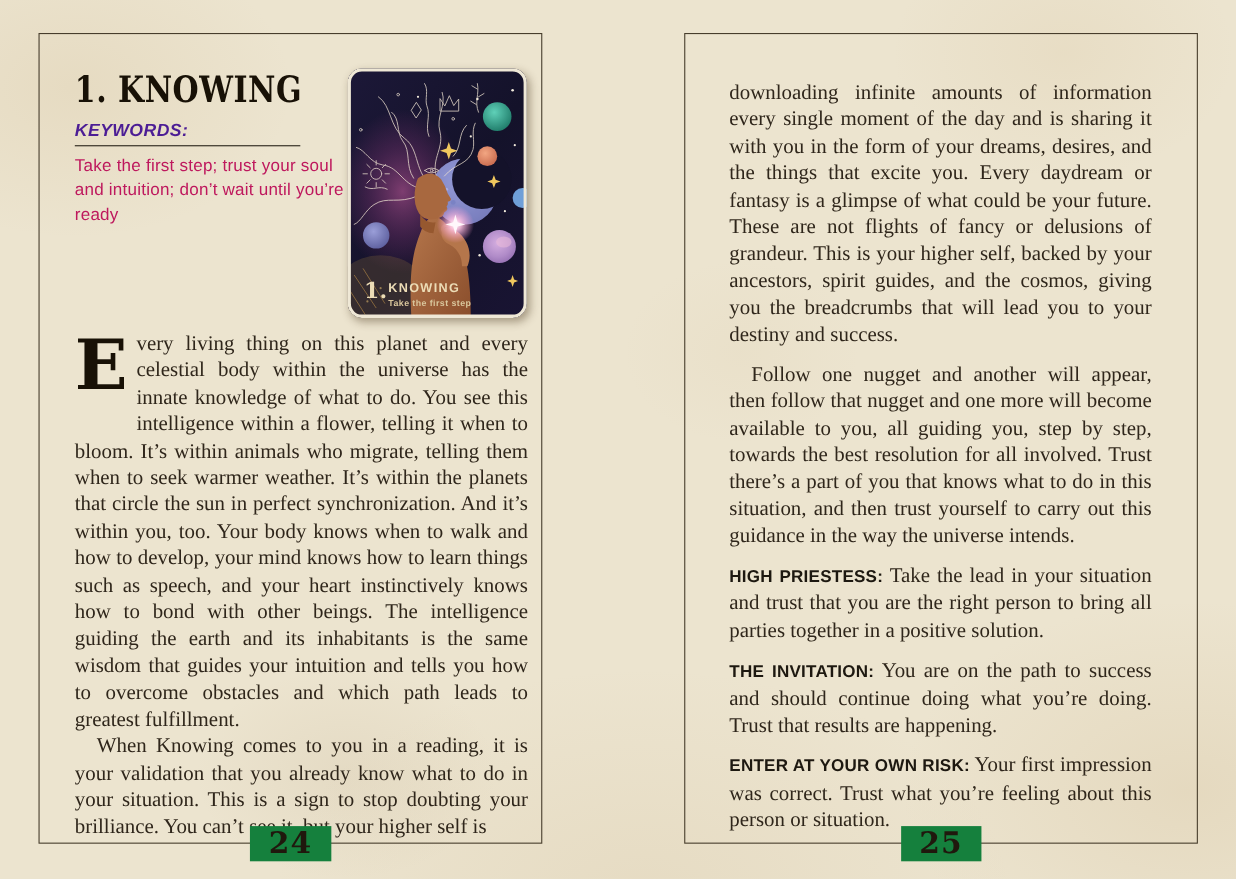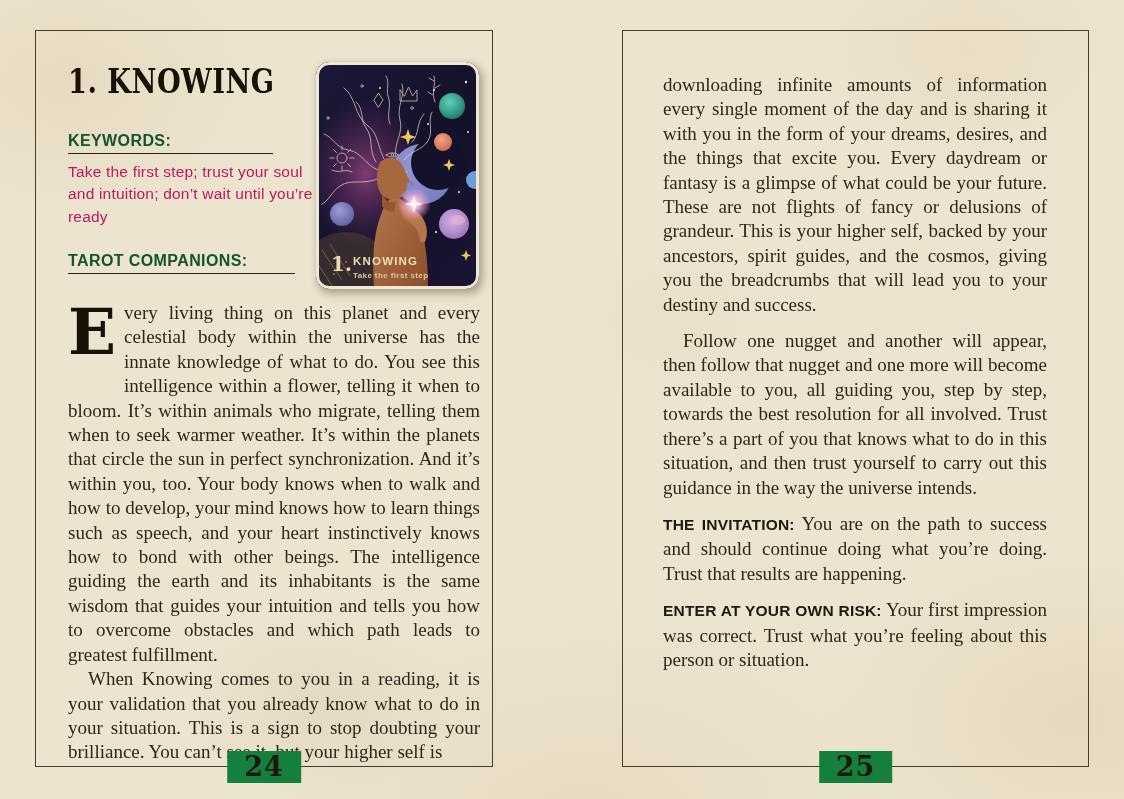--- a/index.html
+++ b/index.html
@@ -29,22 +29,22 @@
   }
   
   .head{position:absolute;left:32px;top:31px;width:248px;}
   .title{
     display:inline-block;margin:0 0 12px 0;white-space:nowrap;
     font-family:"DejaVu Serif", serif;font-weight:700;font-size:29px;color:#181106;
     letter-spacing:.5px;transform:scale(.94,1.14);transform-origin:left top;
   }
   .sub-label{
     font-family:"Liberation Sans", sans-serif;font-weight:700;font-size:16px;
-    letter-spacing:.4px;color:#14532d;border-bottom:1.6px solid #29231a;
-    padding-bottom:3px;margin:24px 0 7px 0;
+    letter-spacing:.4px;color:#4c1d95;border-bottom:1.6px solid #29231a;
+    padding-bottom:3px;margin:3px 0 7px 0;font-style:italic;
   }
   .w-kw{width:205px;}
   .w-tc{width:227px;}
   .sub-text{
     font-family:"Liberation Sans", sans-serif;font-size:15.5px;line-height:1.44;
     color:#be185d;letter-spacing:.2px;
   }
   
   .card{
     position:absolute;left:280px;top:31px;width:163px;height:227px;
@@ -82,21 +82,20 @@
 </style>
 </head>
 <body>
 
 <div class="page" id="left-page">
 
   <div class="head">
     <h1 class="title">1. KNOWING</h1>
     <div class="sub-label w-kw">KEYWORDS:</div>
     <div class="sub-text">Take the first step; trust your soul and intuition; don’t wait until you’re ready</div>
-    <div class="sub-label w-tc">TAROT COMPANIONS:</div>
   </div>
 
   <div class="card">
     <svg width="163" height="227" viewBox="0 0 163 227" xmlns="http://www.w3.org/2000/svg">
       <defs>
         <clipPath id="cardClip">
             <rect x="0" y="0" width="163" height="227" rx="13"></rect>
           </clipPath>
         <radialGradient id="gPurple" cx="50%" cy="50%" r="50%">
           <stop offset="0%" stop-color="#a04b86" stop-opacity=".75"></stop>
@@ -243,18 +242,19 @@
   <div class="page-num">24</div>
 </div>
 
 <div class="page" id="right-page">
 
   <div class="right-copy">
     <p>downloading infinite amounts of information every single moment of the day and is sharing it with you in the form of your dreams, desires, and the things that excite you. Every daydream or fantasy is a glimpse of what could be your future. These are not flights of fancy or delusions of grandeur. This is your higher self, backed by your ancestors, spirit guides, and the cosmos, giving you the breadcrumbs that will lead you to your destiny and success.</p>
     <p class="indent">Follow one nugget and another will appear, then follow that nugget and one more will become available to you, all guiding you, step by step, towards the best resolution for all involved. Trust there’s a part of you that knows what to do in this situation, and then trust yourself to carry out this guidance in the way the universe intends.</p>
 
 
+    <p class="entry"><span class="entry-label">HIGH PRIESTESS:</span> <span>Take the lead in your situation and trust that you are the right person to bring all parties together in a positive solution.</span></p>
     <p class="entry"><span class="entry-label">THE INVITATION:</span> <span>You are on the path to success and should continue doing what you’re doing. Trust that results are happening.</span></p>
     <p class="entry"><span class="entry-label">ENTER AT YOUR OWN RISK:</span> <span>Your first impression was correct. Trust what you’re feeling about this person or situation.</span></p>
   </div>
 
   <div class="page-num">25</div>
 </div>
 
 </body></html>

